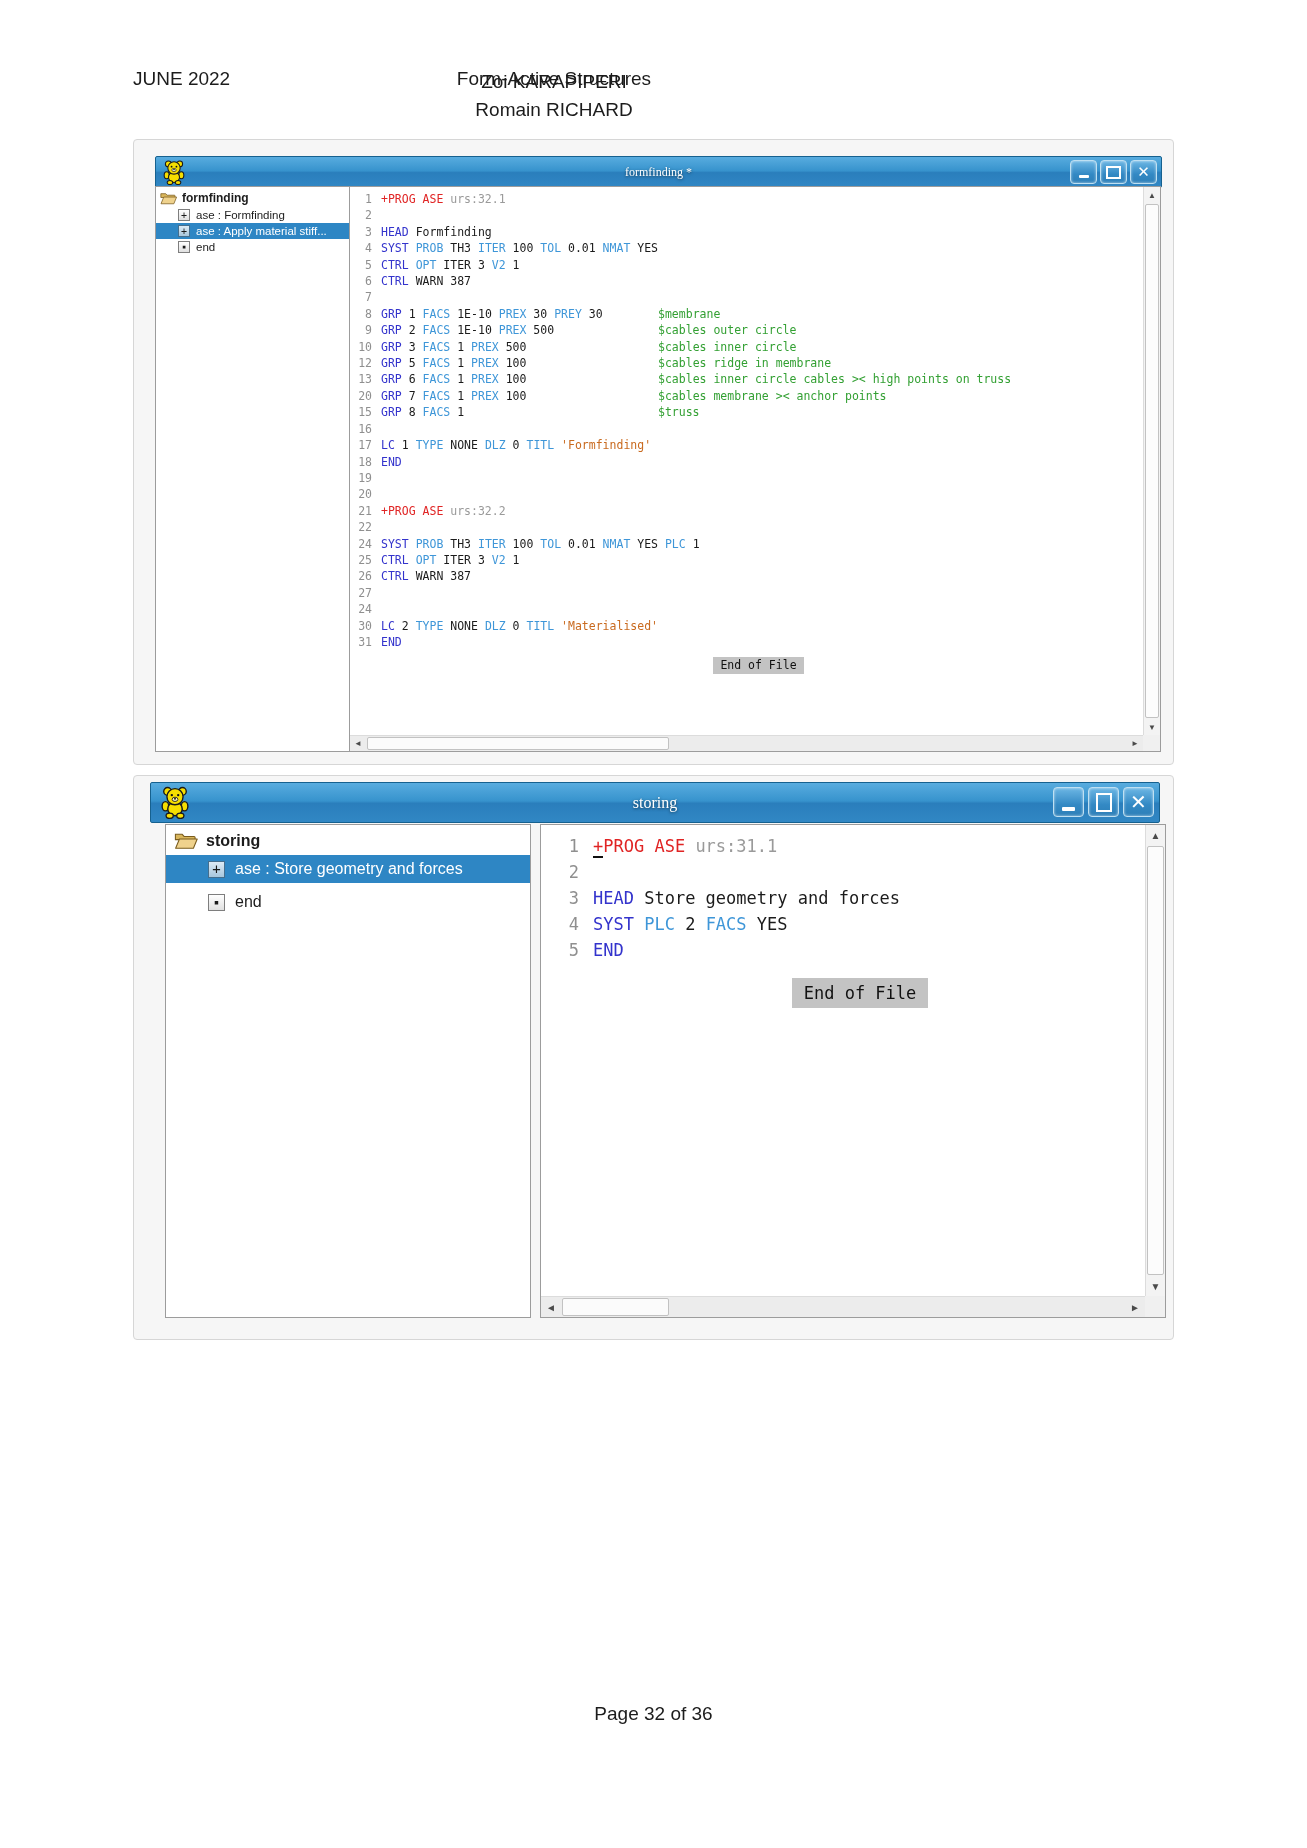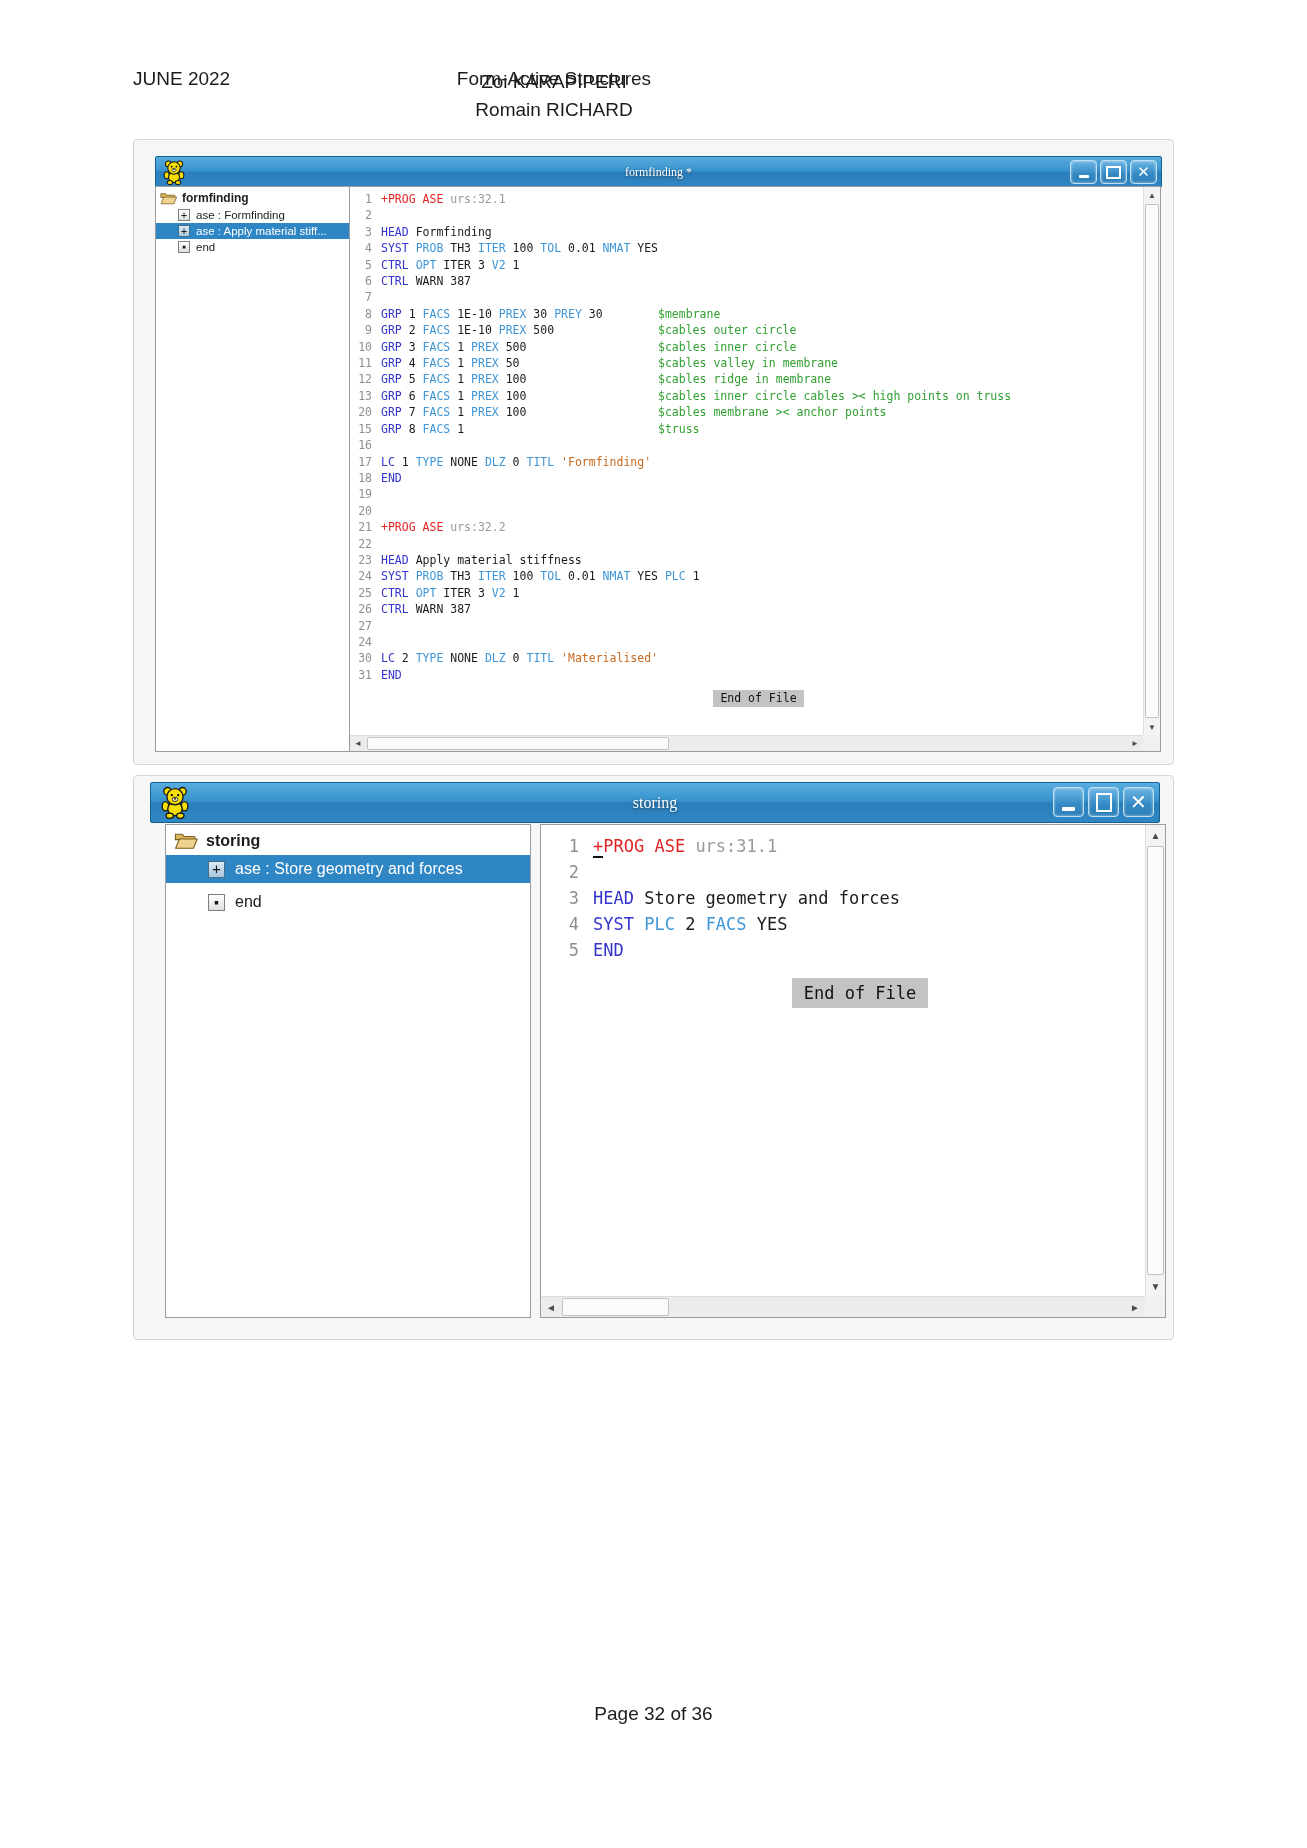--- a/index.html
+++ b/index.html
@@ -200,33 +200,31 @@
             <div class="code-line"><span class="ln">1</span><span><span class="tok-rd">+PROG ASE</span><span class="tok-gy"> urs:32.1</span></span></div>
             <div class="code-line"><span class="ln">2</span><span></span></div>
             <div class="code-line"><span class="ln">3</span><span><span class="tok-k1">HEAD</span><span class="tok-v"> Formfinding</span></span></div>
             <div class="code-line"><span class="ln">4</span><span><span class="tok-k1">SYST</span><span class="tok-k2"> PROB</span><span class="tok-v"> TH3</span><span class="tok-k2"> ITER</span><span class="tok-v"> 100</span><span class="tok-k2"> TOL</span><span class="tok-v"> 0.01</span><span class="tok-k2"> NMAT</span><span class="tok-v"> YES</span></span></div>
             <div class="code-line"><span class="ln">5</span><span><span class="tok-k1">CTRL</span><span class="tok-k2"> OPT</span><span class="tok-v"> ITER 3</span><span class="tok-k2"> V2</span><span class="tok-v"> 1</span></span></div>
             <div class="code-line"><span class="ln">6</span><span><span class="tok-k1">CTRL</span><span class="tok-v"> WARN 387</span></span></div>
             <div class="code-line"><span class="ln">7</span><span></span></div>
             <div class="code-line"><span class="ln">8</span><span><span class="tok-k1">GRP</span><span class="tok-v"> 1</span><span class="tok-k2"> FACS</span><span class="tok-v"> 1E-10</span><span class="tok-k2"> PREX</span><span class="tok-v"> 30</span><span class="tok-k2"> PREY</span><span class="tok-v"> 30</span><span class="tok-v">        </span><span class="tok-gr">$membrane</span></span></div>
             <div class="code-line"><span class="ln">9</span><span><span class="tok-k1">GRP</span><span class="tok-v"> 2</span><span class="tok-k2"> FACS</span><span class="tok-v"> 1E-10</span><span class="tok-k2"> PREX</span><span class="tok-v"> 500</span><span class="tok-v">               </span><span class="tok-gr">$cables outer circle</span></span></div>
             <div class="code-line"><span class="ln">10</span><span><span class="tok-k1">GRP</span><span class="tok-v"> 3</span><span class="tok-k2"> FACS</span><span class="tok-v"> 1</span><span class="tok-k2"> PREX</span><span class="tok-v"> 500</span><span class="tok-v">                   </span><span class="tok-gr">$cables inner circle</span></span></div>
-            <div class="code-line"><span class="ln">11</span><span><span class="tok-k1">GRP</span><span class="tok-v"> 4</span><span class="tok-k2"> FACS</span><span class="tok-v"> 1</span><span class="tok-k2"> PREX</span><span class="tok-v"> 50</span><span class="tok-v">                    </span><span class="tok-gr">$cables valley in membrane</span></span></div>
             <div class="code-line"><span class="ln">12</span><span><span class="tok-k1">GRP</span><span class="tok-v"> 5</span><span class="tok-k2"> FACS</span><span class="tok-v"> 1</span><span class="tok-k2"> PREX</span><span class="tok-v"> 100</span><span class="tok-v">                   </span><span class="tok-gr">$cables ridge in membrane</span></span></div>
             <div class="code-line"><span class="ln">13</span><span><span class="tok-k1">GRP</span><span class="tok-v"> 6</span><span class="tok-k2"> FACS</span><span class="tok-v"> 1</span><span class="tok-k2"> PREX</span><span class="tok-v"> 100</span><span class="tok-v">                   </span><span class="tok-gr">$cables inner circle cables &gt;&lt; high points on truss</span></span></div>
             <div class="code-line"><span class="ln">20</span><span><span class="tok-k1">GRP</span><span class="tok-v"> 7</span><span class="tok-k2"> FACS</span><span class="tok-v"> 1</span><span class="tok-k2"> PREX</span><span class="tok-v"> 100</span><span class="tok-v">                   </span><span class="tok-gr">$cables membrane &gt;&lt; anchor points</span></span></div>
             <div class="code-line"><span class="ln">15</span><span><span class="tok-k1">GRP</span><span class="tok-v"> 8</span><span class="tok-k2"> FACS</span><span class="tok-v"> 1</span><span class="tok-v">                            </span><span class="tok-gr">$truss</span></span></div>
             <div class="code-line"><span class="ln">16</span><span></span></div>
             <div class="code-line"><span class="ln">17</span><span><span class="tok-k1">LC</span><span class="tok-v"> 1</span><span class="tok-k2"> TYPE</span><span class="tok-v"> NONE</span><span class="tok-k2"> DLZ</span><span class="tok-v"> 0</span><span class="tok-k2"> TITL</span><span class="tok-st"> 'Formfinding'</span></span></div>
             <div class="code-line"><span class="ln">18</span><span><span class="tok-k1">END</span></span></div>
             <div class="code-line"><span class="ln">19</span><span></span></div>
             <div class="code-line"><span class="ln">20</span><span></span></div>
             <div class="code-line"><span class="ln">21</span><span><span class="tok-rd">+PROG ASE</span><span class="tok-gy"> urs:32.2</span></span></div>
             <div class="code-line"><span class="ln">22</span><span></span></div>
-            <div class="code-line"><span class="ln">23</span><span><span class="tok-k1">HEAD</span><span class="tok-v"> Apply material stiffness</span></span></div>
             <div class="code-line"><span class="ln">24</span><span><span class="tok-k1">SYST</span><span class="tok-k2"> PROB</span><span class="tok-v"> TH3</span><span class="tok-k2"> ITER</span><span class="tok-v"> 100</span><span class="tok-k2"> TOL</span><span class="tok-v"> 0.01</span><span class="tok-k2"> NMAT</span><span class="tok-v"> YES</span><span class="tok-k2"> PLC</span><span class="tok-v"> 1</span></span></div>
             <div class="code-line"><span class="ln">25</span><span><span class="tok-k1">CTRL</span><span class="tok-k2"> OPT</span><span class="tok-v"> ITER 3</span><span class="tok-k2"> V2</span><span class="tok-v"> 1</span></span></div>
             <div class="code-line"><span class="ln">26</span><span><span class="tok-k1">CTRL</span><span class="tok-v"> WARN 387</span></span></div>
             <div class="code-line"><span class="ln">27</span><span></span></div>
             <div class="code-line"><span class="ln">24</span><span></span></div>
             <div class="code-line"><span class="ln">30</span><span><span class="tok-k1">LC</span><span class="tok-v"> 2</span><span class="tok-k2"> TYPE</span><span class="tok-v"> NONE</span><span class="tok-k2"> DLZ</span><span class="tok-v"> 0</span><span class="tok-k2"> TITL</span><span class="tok-st"> 'Materialised'</span></span></div>
             <div class="code-line"><span class="ln">31</span><span><span class="tok-k1">END</span></span></div>
           </div>
         <div class="eof">
           <span class="eline"></span>

